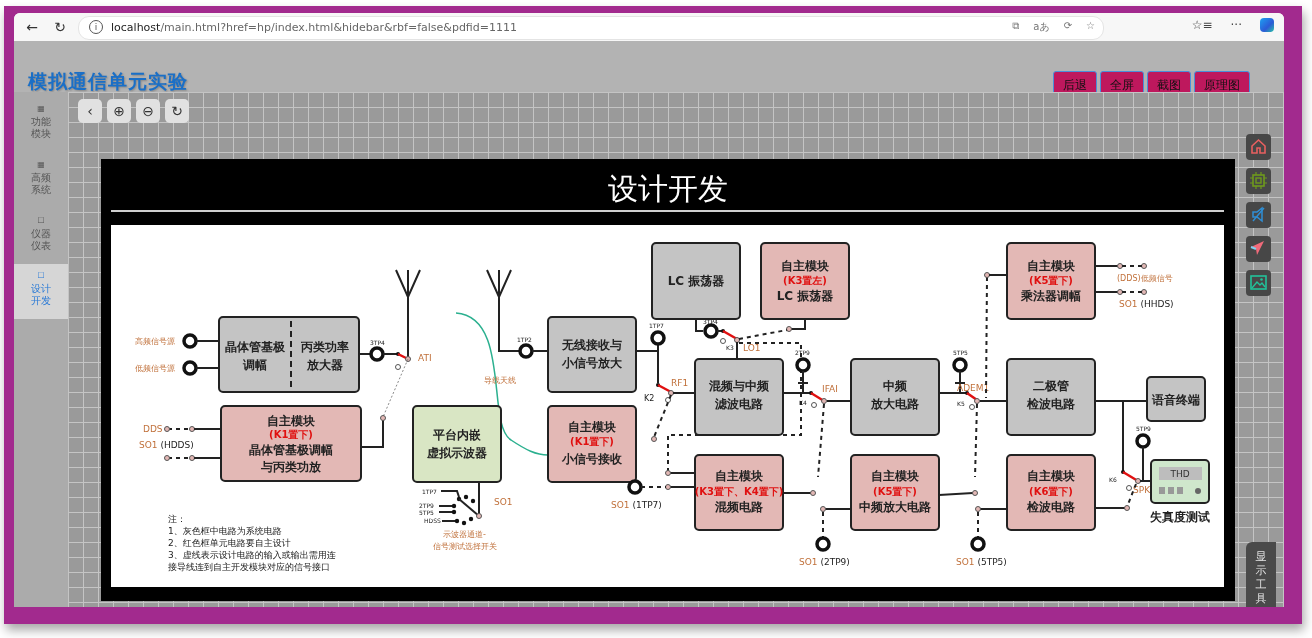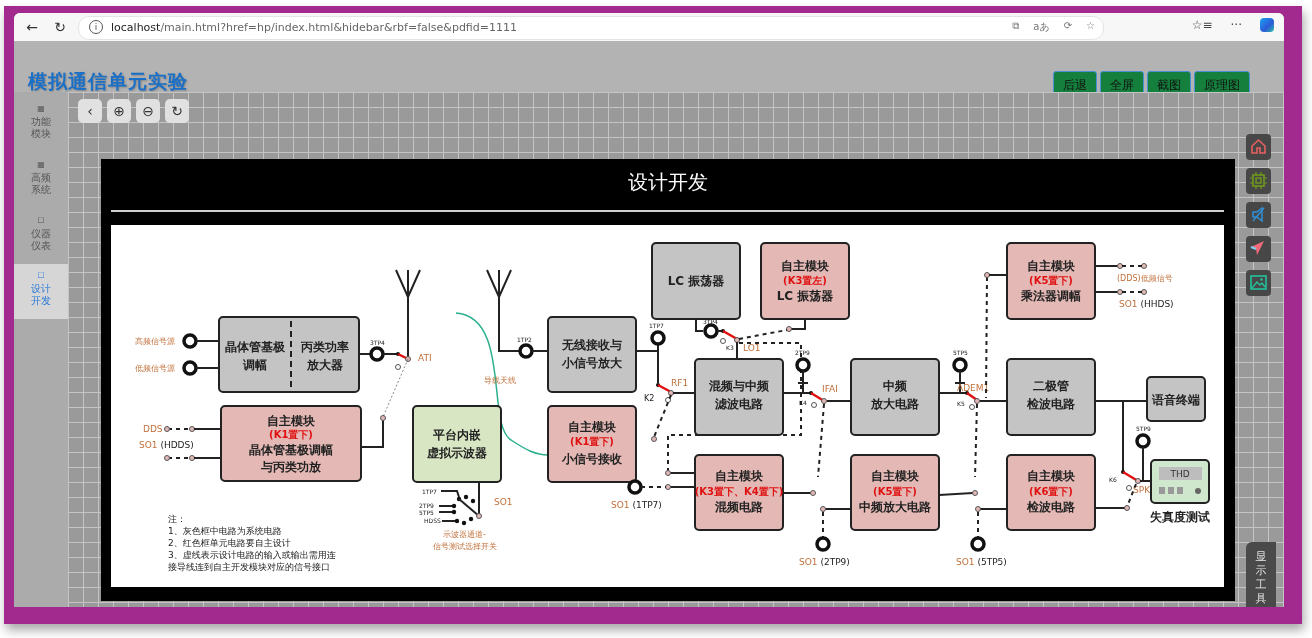--- a/index.html
+++ b/index.html
@@ -12,31 +12,31 @@
   .url-info{position:absolute;left:10px;top:3px;width:12px;height:12px;border:1px solid #555;border-radius:50%;font-size:9px;line-height:12px;text-align:center;color:#555;}
   .url-text{position:absolute;left:32px;top:4px;font-size:11px;color:#666;white-space:nowrap;}
   .url-text b{color:#222;font-weight:normal;}
   .url-icons{position:absolute;right:8px;top:3px;font-size:10px;color:#777;display:flex;gap:14px;}
   .br-icons{position:absolute;right:10px;top:5px;display:flex;gap:18px;font-size:12px;color:#444;align-items:center;}
   .copilot{width:14px;height:14px;border-radius:4px;background:linear-gradient(135deg,#1da1f2,#2c5bd6 60%,#2bc4a9);}
   .app{position:absolute;left:0;top:28px;width:1270px;height:566px;background:#b3b3b3;}
   .app-header{position:absolute;left:0;top:0;width:1270px;height:50px;background:#b3b3b3;border-bottom:1px solid #d0d0d0;margin-top:16px;}
   .app-title{position:absolute;left:14px;top:12px;font-size:19px;font-weight:bold;color:#1a6fc7;text-shadow:1px 1px 2px rgba(0,0,0,.25);letter-spacing:1px;}
   .hdr-btns{position:absolute;right:34px;top:14px;display:flex;gap:3px;}
-  .hdr-btn{height:26px;padding:0 9px;border:1px solid #4a90d9;border-radius:3px;background:#15803d;font-size:12px;line-height:26px;color:#111;}
+  .hdr-btn{height:26px;padding:0 9px;border:1px solid #4a90d9;border-radius:3px;background:#be185d;font-size:12px;line-height:26px;color:#111;}
   .side{position:absolute;left:0;top:51px;width:54px;height:515px;background:#ababab;}
   .side-item{position:absolute;left:0;width:54px;height:55px;text-align:center;font-size:10px;color:#555;line-height:12px;}
   .side-item .ic{display:block;font-size:8px;margin-top:6px;margin-bottom:1px;}
   .side-item.active{background:#d6d6d6;color:#2a7ad6;border-right:2px solid #4a90d9;}
   .canvas{position:absolute;left:54px;top:51px;width:1216px;height:515px;background-color:#9a9a9a;
     background-image:linear-gradient(#c4c4c4 1px,transparent 1px),linear-gradient(90deg,#c4c4c4 1px,transparent 1px);
     background-size:15px 15px;}
   .tool-btn{position:absolute;top:7px;width:24px;height:24px;background:#e1e1e1;border-radius:5px;text-align:center;line-height:24px;font-size:14px;color:#333;}
   .board{position:absolute;left:33px;top:67px;width:1134px;height:442px;background:#000;}
-  .board-title{position:absolute;left:0;top:10px;width:100%;text-align:center;font-size:20px;color:#fff;font-family:"DejaVu Sans",sans-serif;}
+  .board-title{position:absolute;left:0;top:10px;width:100%;text-align:center;font-size:30px;color:#fff;font-family:"DejaVu Sans",sans-serif;}
   .board-line{position:absolute;left:10px;top:51px;width:1113px;height:2px;background:#cfcfcf;}
   .paper{position:absolute;left:10px;top:66px;width:1113px;height:362px;background:#fff;}
   .rtools{position:absolute;left:1178px;top:42px;}
   .rtool{position:relative;width:25px;height:26px;background:#474747;border-radius:4px;margin-bottom:8px;}
   .rtool svg{position:absolute;left:3px;top:3px;}
   .toolbar-toggle{position:absolute;left:1178px;top:450px;width:30px;height:82px;background:#4a4a4a;border-radius:6px 0 0 6px;color:#e4e4e4;font-size:11px;text-align:center;line-height:14px;padding-top:8px;box-sizing:border-box;}
   svg text{font-family:"DejaVu Sans","Liberation Sans",sans-serif;}
 </style>
 </head>
 <body>

